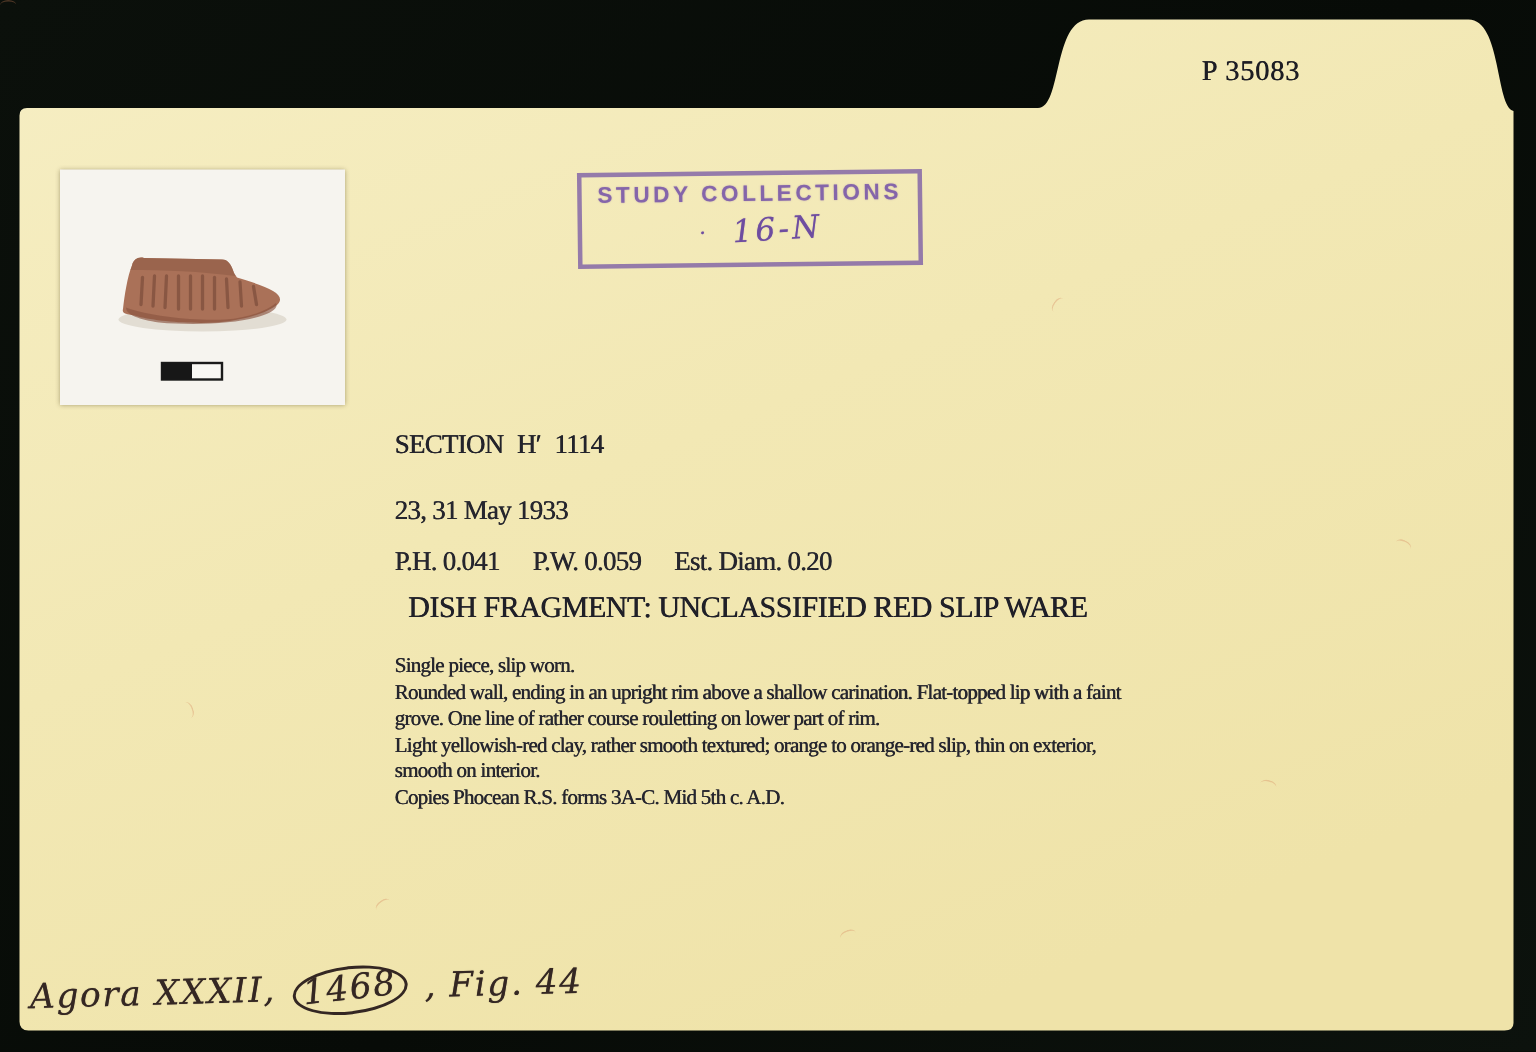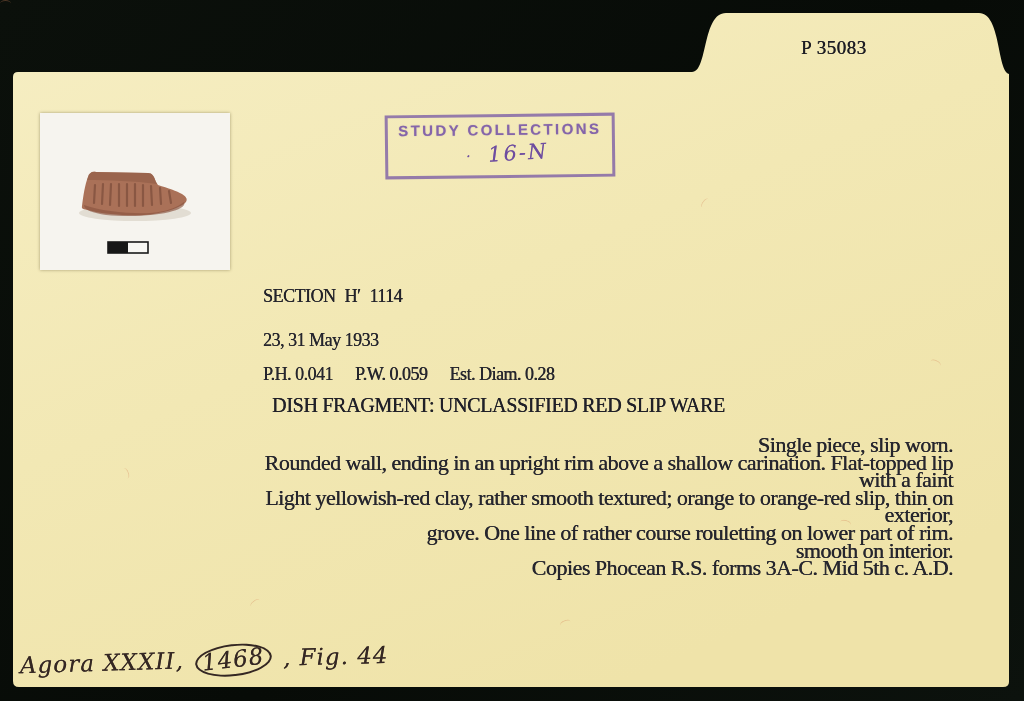--- a/index.html
+++ b/index.html
@@ -37,21 +37,21 @@
     transform:rotate(-3deg);text-shadow:0 0 0.6px rgba(110,77,160,0.7);
   }
   .stamp-note::before{content:"·";position:absolute;left:-22px;top:4px;font-size:14px;}
 
   .section-heading{position:absolute;left:263px;top:238px;font-size:18px;word-spacing:5px;color:#23232b;margin-top:48px;}
   .provenance{position:absolute;left:263px;top:281px;width:684px;font-size:18px;line-height:18.5px;}
   .date-line{position:absolute;left:263px;top:330px;font-size:18px;}
   .measurements{position:absolute;left:263px;top:364px;font-size:18px;}
   .measurements span{margin-right:18px;}
   .title-line{position:absolute;left:262px;top:394px;font-size:20px;letter-spacing:-0.3px;color:#202028;margin-left:10px;}
-  .description{position:absolute;left:263px;top:436px;width:690px;font-size:22px;text-align:right;}
+  .description{position:absolute;left:263px;top:436px;width:690px;font-size:14px;}
   .description div{line-height:17.6px;}
 
   .annotation{
     position:absolute;left:20px;top:645px;
     font-family:"DejaVu Serif",serif;font-style:italic;
     font-size:23px;letter-spacing:1px;color:#342723;
     transform:rotate(-1.6deg);text-shadow:0 0 0.5px rgba(52,39,35,0.8);
   }
   .annotation .circled{
     display:inline-block;border:2px solid #342723;border-radius:50%;
@@ -145,30 +145,30 @@
   </div>
 
   <div class="section-heading typed">SECTION H′ 1114</div>
 
 
   <div class="date-line typed">23, 31 May 1933</div>
 
   <div class="measurements typed">
     <span>P.H. 0.041</span>
     <span>P.W. 0.059</span>
-    <span>Est. Diam. 0.28</span>
+    <span>Est. Diam. 0.20</span>
   </div>
 
   <div class="title-line typed">DISH FRAGMENT: UNCLASSIFIED RED SLIP WARE</div>
 
   <div class="description typed">
     <div>Single piece, slip worn.</div>
     <div>Rounded wall, ending in an upright rim above a shallow carination. Flat-topped lip with a faint</div>
+    <div>grove. One line of rather course rouletting on lower part of rim.</div>
     <div>Light yellowish-red clay, rather smooth textured; orange to orange-red slip, thin on exterior,</div>
-    <div>grove. One line of rather course rouletting on lower part of rim.</div>
     <div>smooth on interior.</div>
     <div>Copies Phocean R.S. forms 3A-C. Mid 5th c. A.D.</div>
   </div>
 
   <div class="annotation">
     <span>Agora XXXII,</span>
     <span class="circled">1468</span>
     <span>, Fig. 44</span>
   </div>
 

